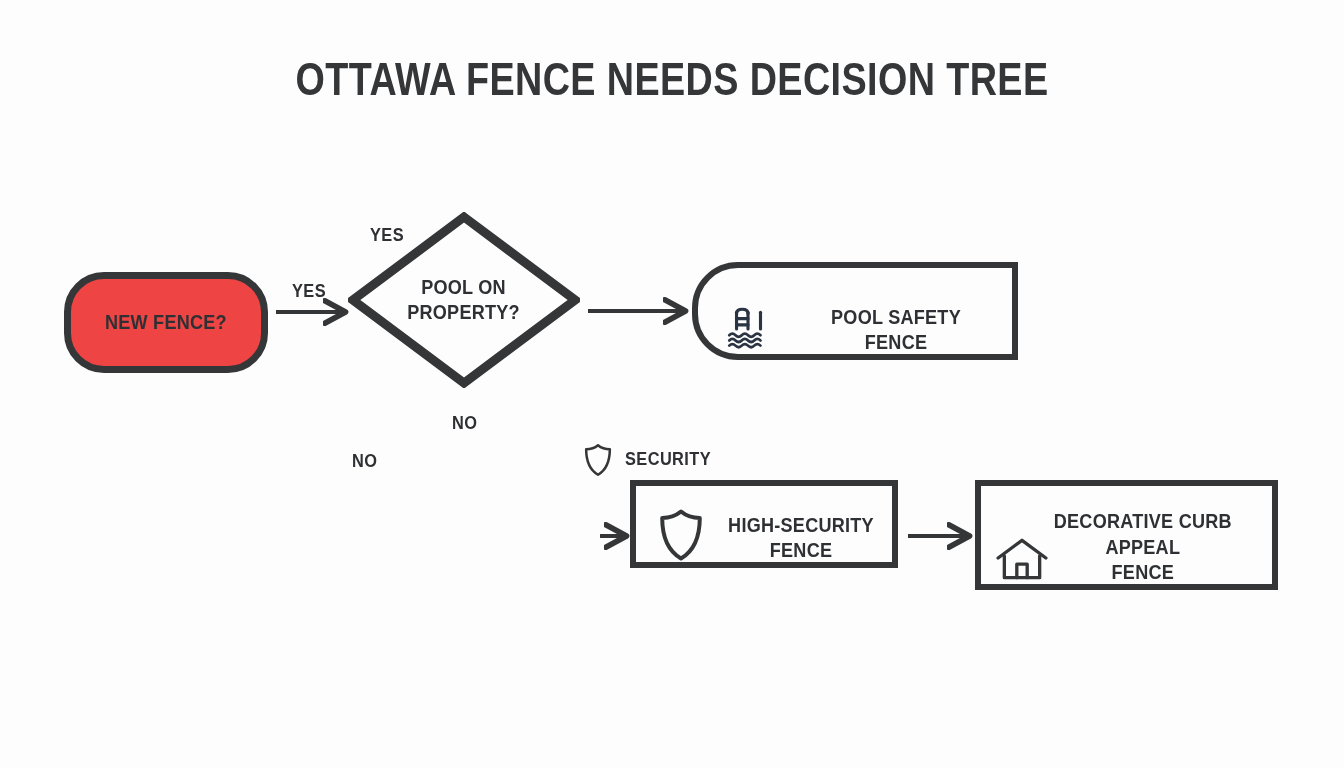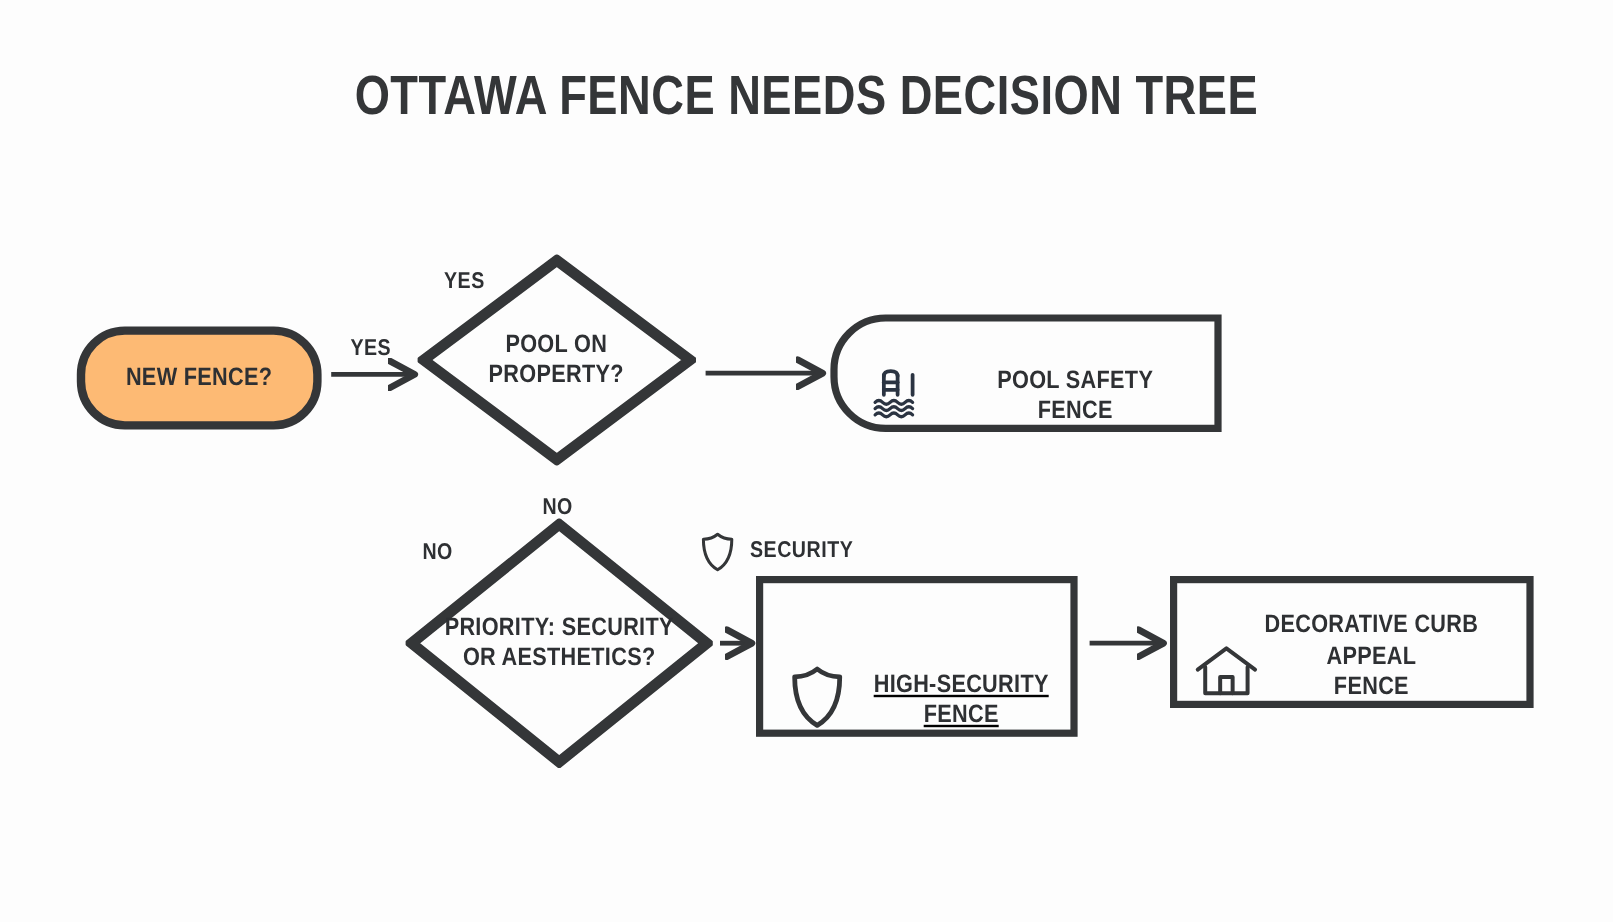--- a/index.html
+++ b/index.html
@@ -49,24 +49,24 @@
     text-align: center;
     transform: scaleX(0.86);
   }
 
   
   #start-node {
     position: absolute;
     left: 64px;
     top: 272px;
     width: 204px;
-    height: 86px;
+    height: 101px;
     border: 7px solid #343638;
     border-radius: 40px;
-    background: #fdba74;
+    background: #ef4444;
     box-sizing: border-box;
     display: flex;
     align-items: center;
     justify-content: center;
   }
   #start-node .node-text { font-size: 21px; }
 
   
   .diamond-wrap {
     position: absolute;
@@ -128,23 +128,22 @@
     height: 98px;
     border-radius: 46px 0 0 46px;
     padding-left: 22px;
   }
   #outcome-pool .outcome-icon { width: 56px; margin-right: 4px; }
 
   #outcome-security {
     left: 630px;
     top: 480px;
     width: 268px;
-    height: 134px;
+    height: 88px;
     padding-left: 18px;
-    text-decoration: underline;
   }
   #outcome-security .outcome-icon { width: 54px; margin-right: 2px; }
 
   #outcome-decorative {
     left: 975px;
     top: 480px;
     width: 303px;
     height: 110px;
     padding-left: 12px;
   }
@@ -212,31 +211,20 @@
       <polygon points="116,5 227,88 116,171 5,88" fill="#fdfdfd" stroke="#343638" stroke-width="9" stroke-linejoin="miter"></polygon>
     </svg>
     <div class="diamond-label">
       <div class="node-text">
         <div>POOL ON</div>
         <div>PROPERTY?</div>
       </div>
     </div>
   </div>
 
-  <div class="diamond-wrap" id="decision-priority">
-    <svg class="diamond-shape" viewBox="0 0 256 208" preserveAspectRatio="none">
-      <polygon points="128,5 251,104 128,203 5,104" fill="#fdfdfd" stroke="#343638" stroke-width="9" stroke-linejoin="miter"></polygon>
-    </svg>
-    <div class="diamond-label">
-      <div class="node-text">
-        <div>PRIORITY: SECURITY</div>
-        <div>OR AESTHETICS?</div>
-      </div>
-    </div>
-  </div>
 
   <div class="outcome-box" id="outcome-pool">
     <div class="outcome-icon">
       <svg width="50" height="50" viewBox="0 0 48 48" fill="none" stroke="#2b3442" stroke-width="3" stroke-linecap="round">
 
         <path d="M13 8 v16"></path>
         <path d="M24 8 v16"></path>
         <path d="M36 8 v16"></path>
 
         <path d="M13 9 q0 -4 5.5 -4 q5.5 0 5.5 4"></path>

